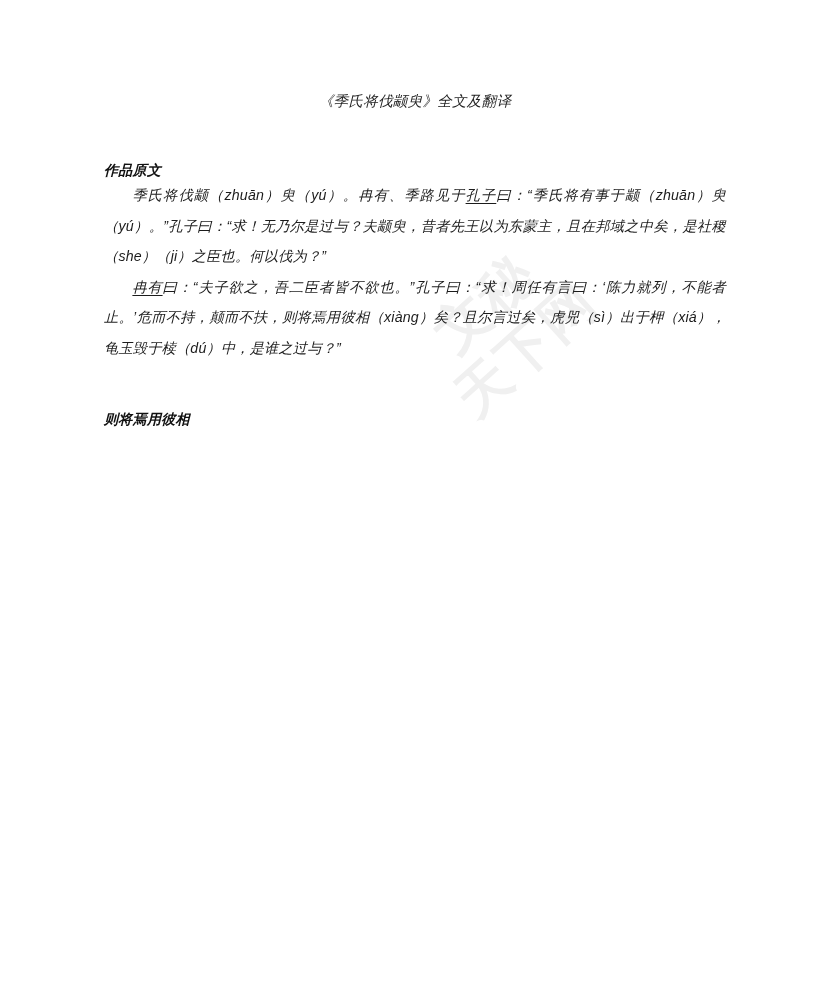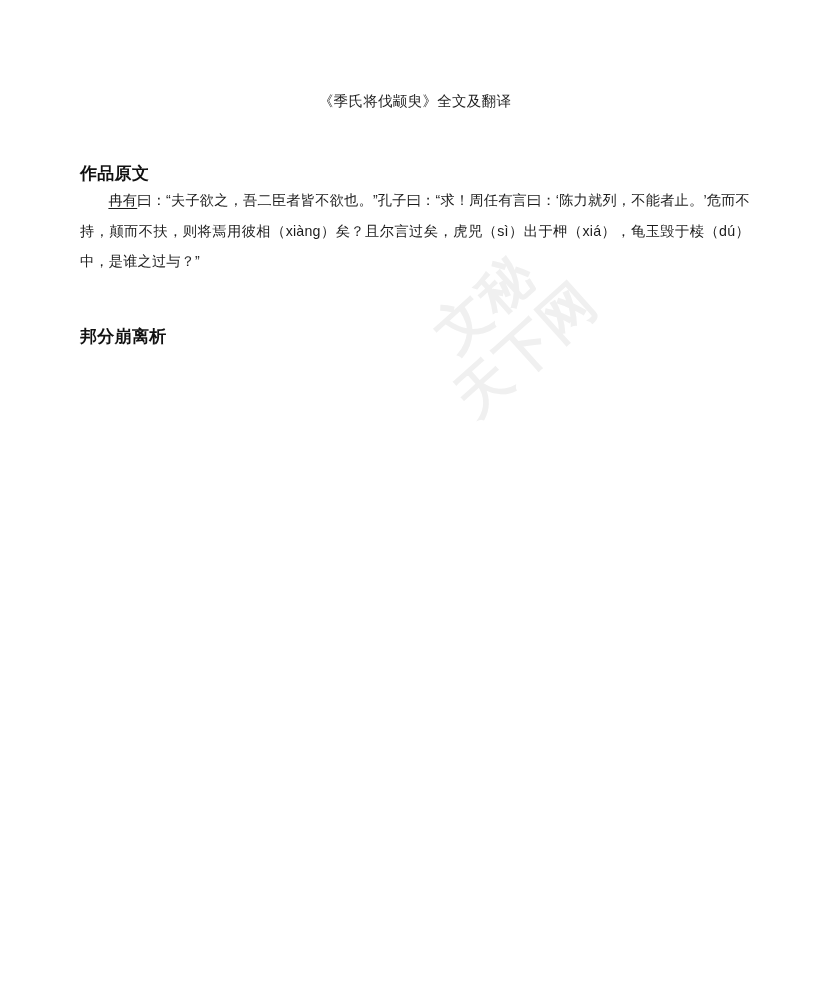--- a/index.html
+++ b/index.html
@@ -49,36 +49,37 @@
     text-align: center;
     user-select: none;
     white-space: pre-line;
     font-family: "Liberation Sans", "DejaVu Sans", sans-serif;
   }
 
   
   .content {
     position: relative;
     z-index: 2;
-    padding: 0 80px;
+    padding: 0 104px;
     box-sizing: border-box;
+    font-style: italic;
   }
 
   .doc-title {
     text-align: center;
     font-size: 14.5px;
     font-weight: normal;
     color: #1f1f1f;
     margin: 0;
     padding-top: 92px;
     letter-spacing: 0.3px;
   }
 
   .section-heading {
-    font-size: 17px;
+    font-size: 14px;
     font-weight: bold;
     color: #111111;
     margin: 0;
     letter-spacing: 0.3px;
   }
 
   .sec-orig-heading { padding-top: 51px; }
   .sec-note-heading { padding-top: 48px; }
 
   p.body-para {
@@ -116,23 +117,26 @@
     <div class="watermark">文秘
 天下网</div>
   </div>
 
   <div class="content">
 
     <div class="doc-title">《季氏将伐颛臾》全文及翻译</div>
 
     <div class="section-heading sec-orig-heading">作品原文</div>
 
+    <p class="body-para para-orig-1">
+      <span>季氏将伐颛（zhuān）臾（yú）。冉有、季路见于</span><u class="ul">孔子</u><span>曰：“季氏将有事于颛（zhuān）臾（yú）。”孔子曰：“求！无乃尔是过与？夫颛臾，昔者先王以为东蒙主，且在邦域之中矣，是社稷（she）（ji）之臣也。何以伐为？”</span>
+    </p>
 
     <p class="body-para para-orig-2">
       <u class="ul">冉有</u><span>曰：“夫子欲之，吾二臣者皆不欲也。”孔子曰：“求！周任有言曰：‘陈力就列，不能者止。’危而不持，颠而不扶，则将焉用彼相（xiàng）矣？且尔言过矣，虎兕（sì）出于柙（xiá），龟玉毁于椟（dú）中，是谁之过与？”</span>
     </p>
 
 
-    <div class="section-heading sec-note-heading">邦分崩离析</div>
+    <div class="section-heading sec-note-heading">则将焉用彼相</div>
 
 
   </div>
 </div>
 
 </body></html>

